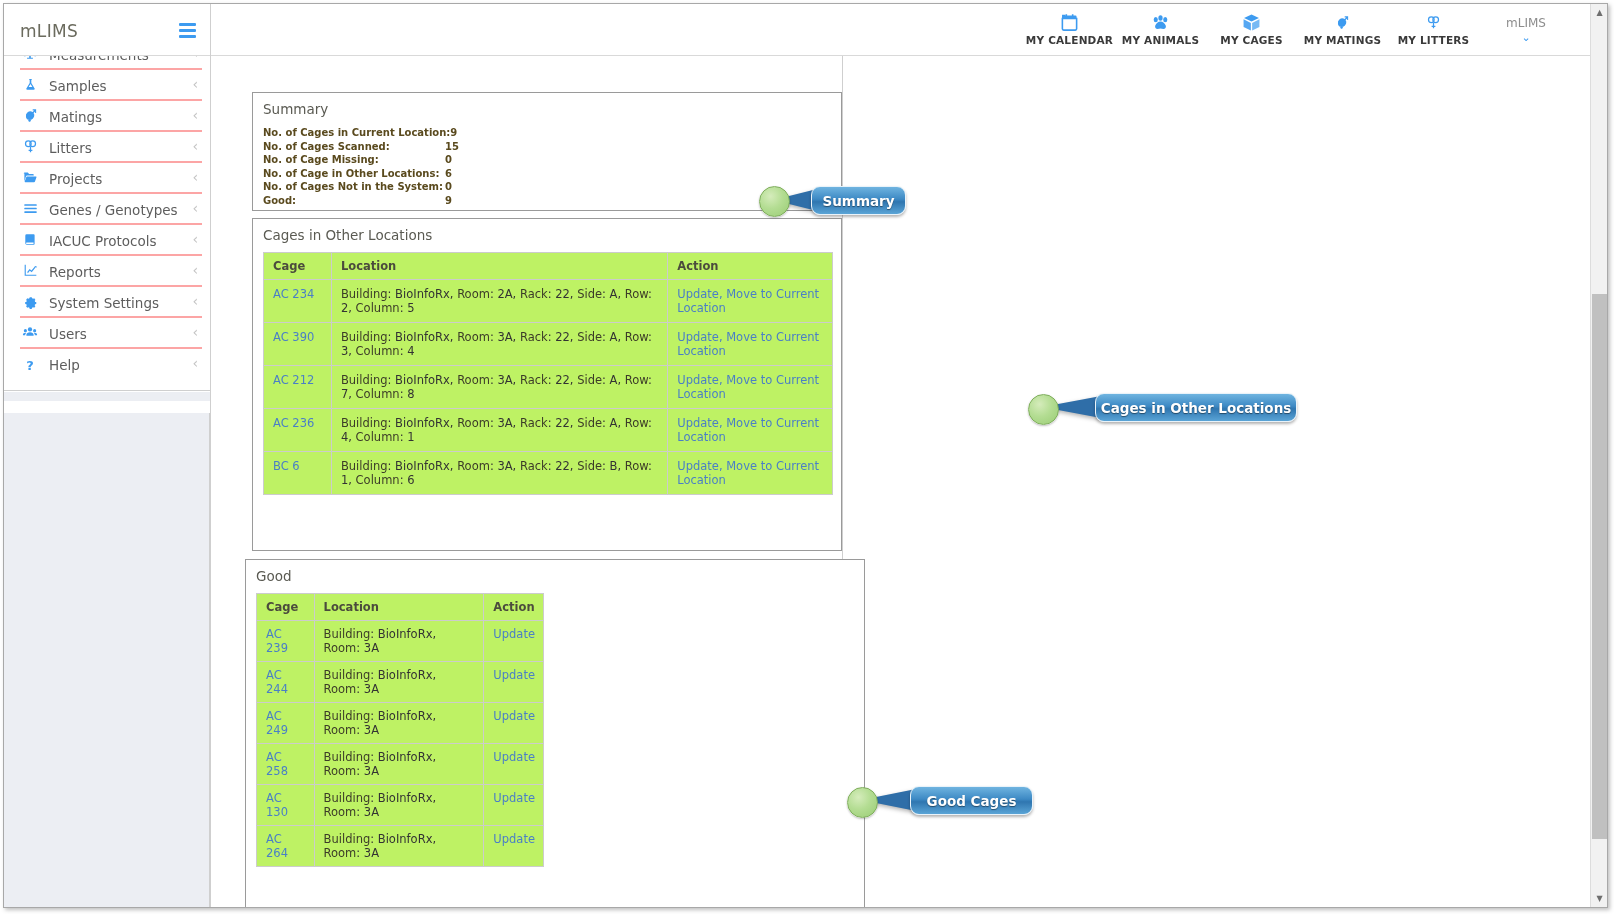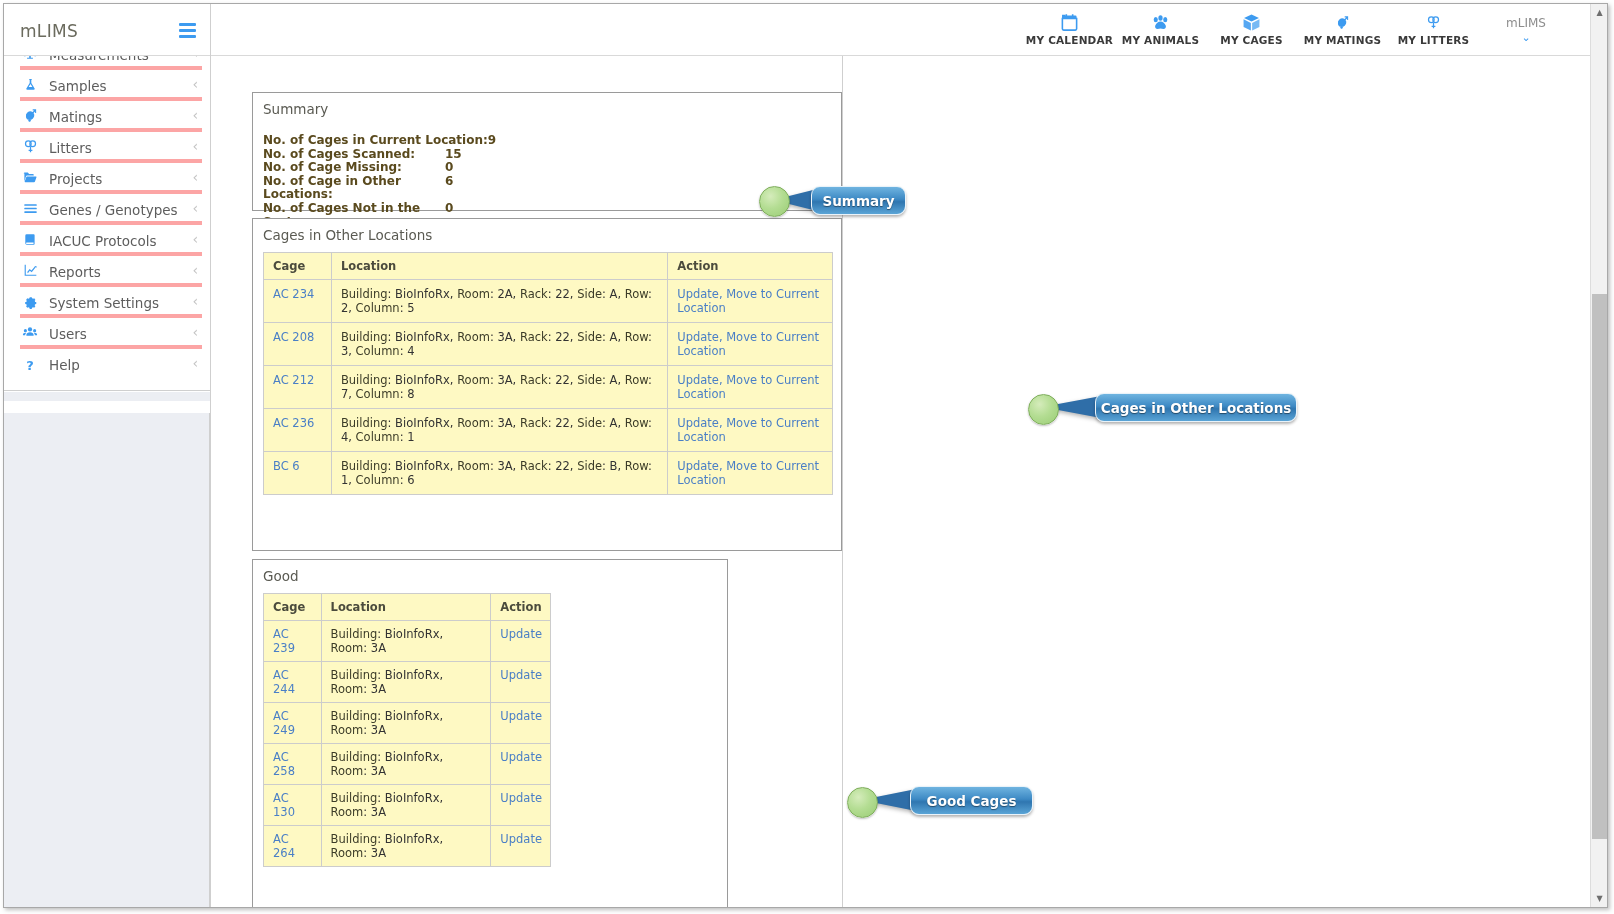--- a/index.html
+++ b/index.html
@@ -63,21 +63,21 @@
     position: absolute;
     top: 52px; left: 0;
     width: 206px; height: 335px;
     overflow: hidden;
     border-bottom: 1px solid #cfcfcf;
   }
   .nav-list { position: relative; top: -17px; }
   .nav-item {
     position: relative;
     height: 31px;
-    border-bottom: 4px solid #fca5a5;
+    border-bottom: 2px solid #fca5a5;
     margin: 0 8px 0 16px;
     cursor: pointer;
   }
   .nav-item:last-child { border-bottom: none; }
   .nav-icon {
     position: absolute;
     left: 0; top: 7px;
     width: 20px; height: 18px;
     color: #3d9bf0;
     font-size: 14px;
@@ -186,38 +186,37 @@
     font-size: 13.5px;
     color: #5a5a52;
     padding: 8px 0 6px 10px;
   }
 
   
   #panel-summary { left: 41px; top: 36px; width: 590px; height: 119px; }
   .summary-list {
     position: absolute;
     left: 10px; top: 33px;
-    font-size: 12px;
+    font-size: 10px;
     font-weight: bold;
     color: #5a4a1e;
     line-height: 13.6px;
-    margin-top: 8px;
   }
   .sum-row { display: flex; }
   .sum-label { display: inline-block; }
   .sum-value { display: inline-block; }
 
   
   #panel-other { left: 41px; top: 162px; width: 590px; height: 333px; }
-  #panel-good  { left: 41px; top: 503px; width: 476px; height: 352px; }
+  #panel-good  { left: 34px; top: 503px; width: 620px; height: 352px; }
 
   table.lims {
     border-collapse: collapse;
     margin: 3px 0 0 10px;
-    background: #fef9c3;
+    background: #bef264;
   }
   table.lims th, table.lims td {
     border: 1px solid #cccccc;
     vertical-align: top;
     text-align: left;
   }
   table.lims th {
     font-size: 11.5px;
     font-weight: bold;
     color: #4b4b3d;
@@ -544,21 +543,21 @@
                 <th class="c-act">Action</th>
               </tr>
             </thead>
           <tbody id="tbl-other-body">
               <tr>
                 <td class="c-cage"><span class="cell-link">AC 234</span></td>
                 <td class="c-loc cell-loc"><b>Building</b>: BioInfoRx, <b>Room</b>: 2A, <b>Rack</b>: 22, <b>Side</b>: A, <b>Row</b>: 2, <b>Column</b>: 5</td>
                 <td class="c-act"><span class="cell-link">Update, Move to Current Location</span></td>
               </tr>
               <tr>
-                <td class="c-cage"><span class="cell-link">AC 208</span></td>
+                <td class="c-cage"><span class="cell-link">AC 390</span></td>
                 <td class="c-loc cell-loc"><b>Building</b>: BioInfoRx, <b>Room</b>: 3A, <b>Rack</b>: 22, <b>Side</b>: A, <b>Row</b>: 3, <b>Column</b>: 4</td>
                 <td class="c-act"><span class="cell-link">Update, Move to Current Location</span></td>
               </tr>
               <tr>
                 <td class="c-cage"><span class="cell-link">AC 212</span></td>
                 <td class="c-loc cell-loc"><b>Building</b>: BioInfoRx, <b>Room</b>: 3A, <b>Rack</b>: 22, <b>Side</b>: A, <b>Row</b>: 7, <b>Column</b>: 8</td>
                 <td class="c-act"><span class="cell-link">Update, Move to Current Location</span></td>
               </tr>
               <tr>
                 <td class="c-cage"><span class="cell-link">AC 236</span></td>

